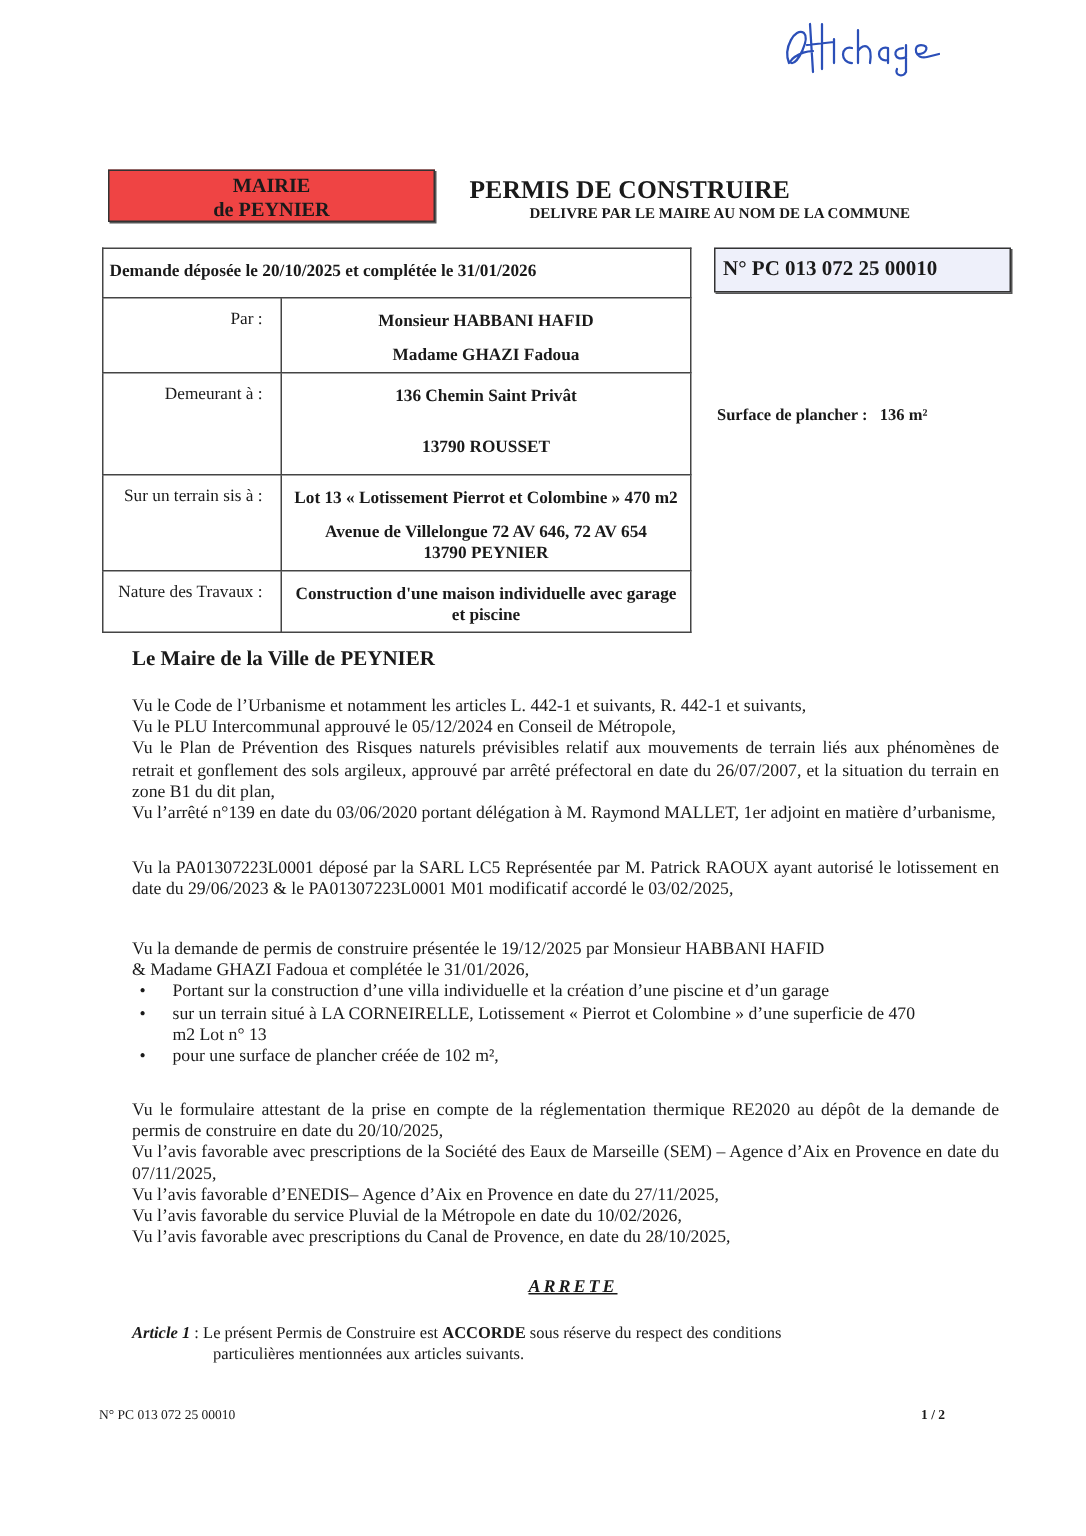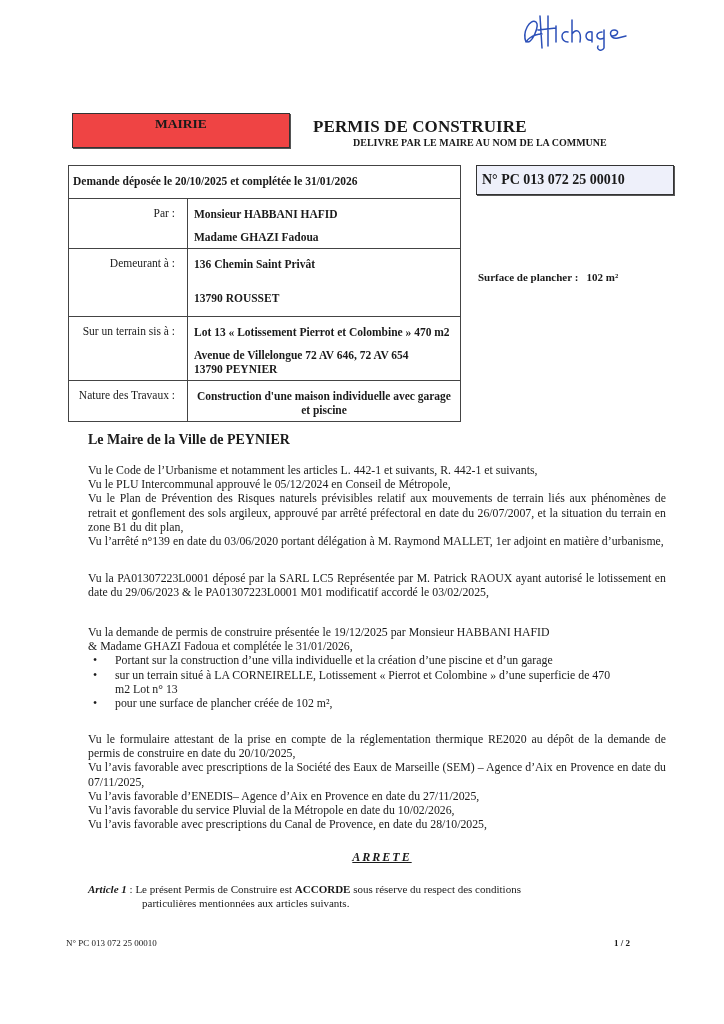--- a/index.html
+++ b/index.html
@@ -10,21 +10,21 @@
   .mairie-box { left:72px; top:113px; width:218px; height:35px; background:#ef4444;
                 border:1.5px solid #333; box-shadow:1px 1px 0 #555; text-align:center;
                 font-weight:bold; font-size:13.5px; line-height:16px; padding-top:2px; box-sizing:border-box; }
   .title { left:313px; top:117px; font-weight:bold; font-size:17px; letter-spacing:0.1px; }
   .subtitle { left:313px; top:137px; font-weight:bold; font-size:10px;margin-left:40px; }
   table.info { position:absolute; left:68px; top:165px; width:393px; border-collapse:collapse; font-size:11.5px;border-radius:22px; }
   table.info td { border:1px solid #444; vertical-align:top; }
   table.info td.hdr { font-weight:bold; padding:9px 4px; height:14px; }
   table.info td.lbl { width:106px; text-align:right; padding:8px 12px 0 0; }
   table.info td.val { font-weight:bold; padding:8px 6px 4px 6px; }
-  .val p { margin:0; line-height:14px; }
+  .val p { margin:0; line-height:14px;text-align:center; }
   .pc-box { left:476px; top:165px; width:198px; height:30px; background:#eef0fa;
             border:1.5px solid #333; box-shadow:1px 1px 0 #555; font-weight:bold; font-size:14px;
             padding:6px 0 0 5px; box-sizing:border-box; }
   .surface { left:478px; top:271px; font-weight:bold; font-size:11px; }
   .maire { left:88px; top:432px; font-weight:bold; font-size:14px; }
   .body-text { left:88px; width:578px; font-size:11.8px; line-height:14.2px; text-align:justify; }
   .body-text p { margin:0; }
   ul.bullets { margin:0; padding-left:27px; list-style:none; }
   ul.bullets li { position:relative; padding-left:0; }
   ul.bullets li::before { content:"•"; position:absolute; left:-22px; }
@@ -39,20 +39,21 @@
 </style>
 </head>
 <body>
 
 <svg class="abs handwriting" viewBox="0 0 110 40">
   <path d="M6 30 C2 20 10 6 16 10 C20 14 12 30 8 30 C4 30 12 22 22 22 M20 4 L22 36 M28 4 L28 34 M18 18 L36 16 M36 14 L36 30 M48 20 C40 18 40 30 48 30 M52 8 L52 30 M52 22 C56 16 62 18 60 30 M72 20 C64 18 64 30 72 28 M72 20 L72 30 M82 20 C74 20 76 30 84 26 M84 18 L84 36 C82 40 76 38 78 34 M92 24 C98 24 100 18 94 18 C88 18 90 28 98 26 L106 24" fill="none" stroke="#2b4fb8" stroke-width="1.5" stroke-linecap="round"></path>
 </svg>
 
 <div class="abs mairie-box">
   <div>MAIRIE</div>
+  <div>de PEYNIER</div>
 </div>
 <div class="abs title">PERMIS DE CONSTRUIRE</div>
 <div class="abs subtitle">DELIVRE PAR LE MAIRE AU NOM DE LA COMMUNE</div>
 
 <table class="info">
   <tbody>
       <tr>
     <td class="hdr" colspan="2">Demande déposée le 20/10/2025 et complétée le 31/01/2026</td>
   </tr>
   <tr style="height:48px">
@@ -82,21 +83,21 @@
     <td class="val" style="text-align:center">
       <p>Construction d'une maison individuelle avec garage et piscine</p>
     </td>
   </tr>
 </tbody>
   </table>
 
 <div class="abs pc-box">N° PC 013 072 25 00010</div>
 <div class="abs surface">
   <span>Surface de plancher :</span>
-  &nbsp;&nbsp;<span>102 m²</span>
+  &nbsp;&nbsp;<span>136 m²</span>
 </div>
 
 <div class="abs maire">Le Maire de la Ville de PEYNIER</div>
 
 <div class="abs body-text" style="top:463px">
   <p>Vu le Code de l’Urbanisme et notamment les articles L. 442-1 et suivants, R. 442-1 et suivants,</p>
   <p>Vu le PLU Intercommunal approuvé le 05/12/2024 en Conseil de Métropole,</p>
   <p>Vu le Plan de Prévention des Risques naturels prévisibles relatif aux mouvements de terrain liés aux phénomènes de retrait et gonflement des sols argileux, approuvé par arrêté préfectoral en date du 26/07/2007, et la situation du terrain en zone B1 du dit plan,</p>
   <p>Vu l’arrêté n°139 en date du 03/06/2020 portant délégation à M. Raymond MALLET, 1er adjoint en matière d’urbanisme,</p>
 </div>

